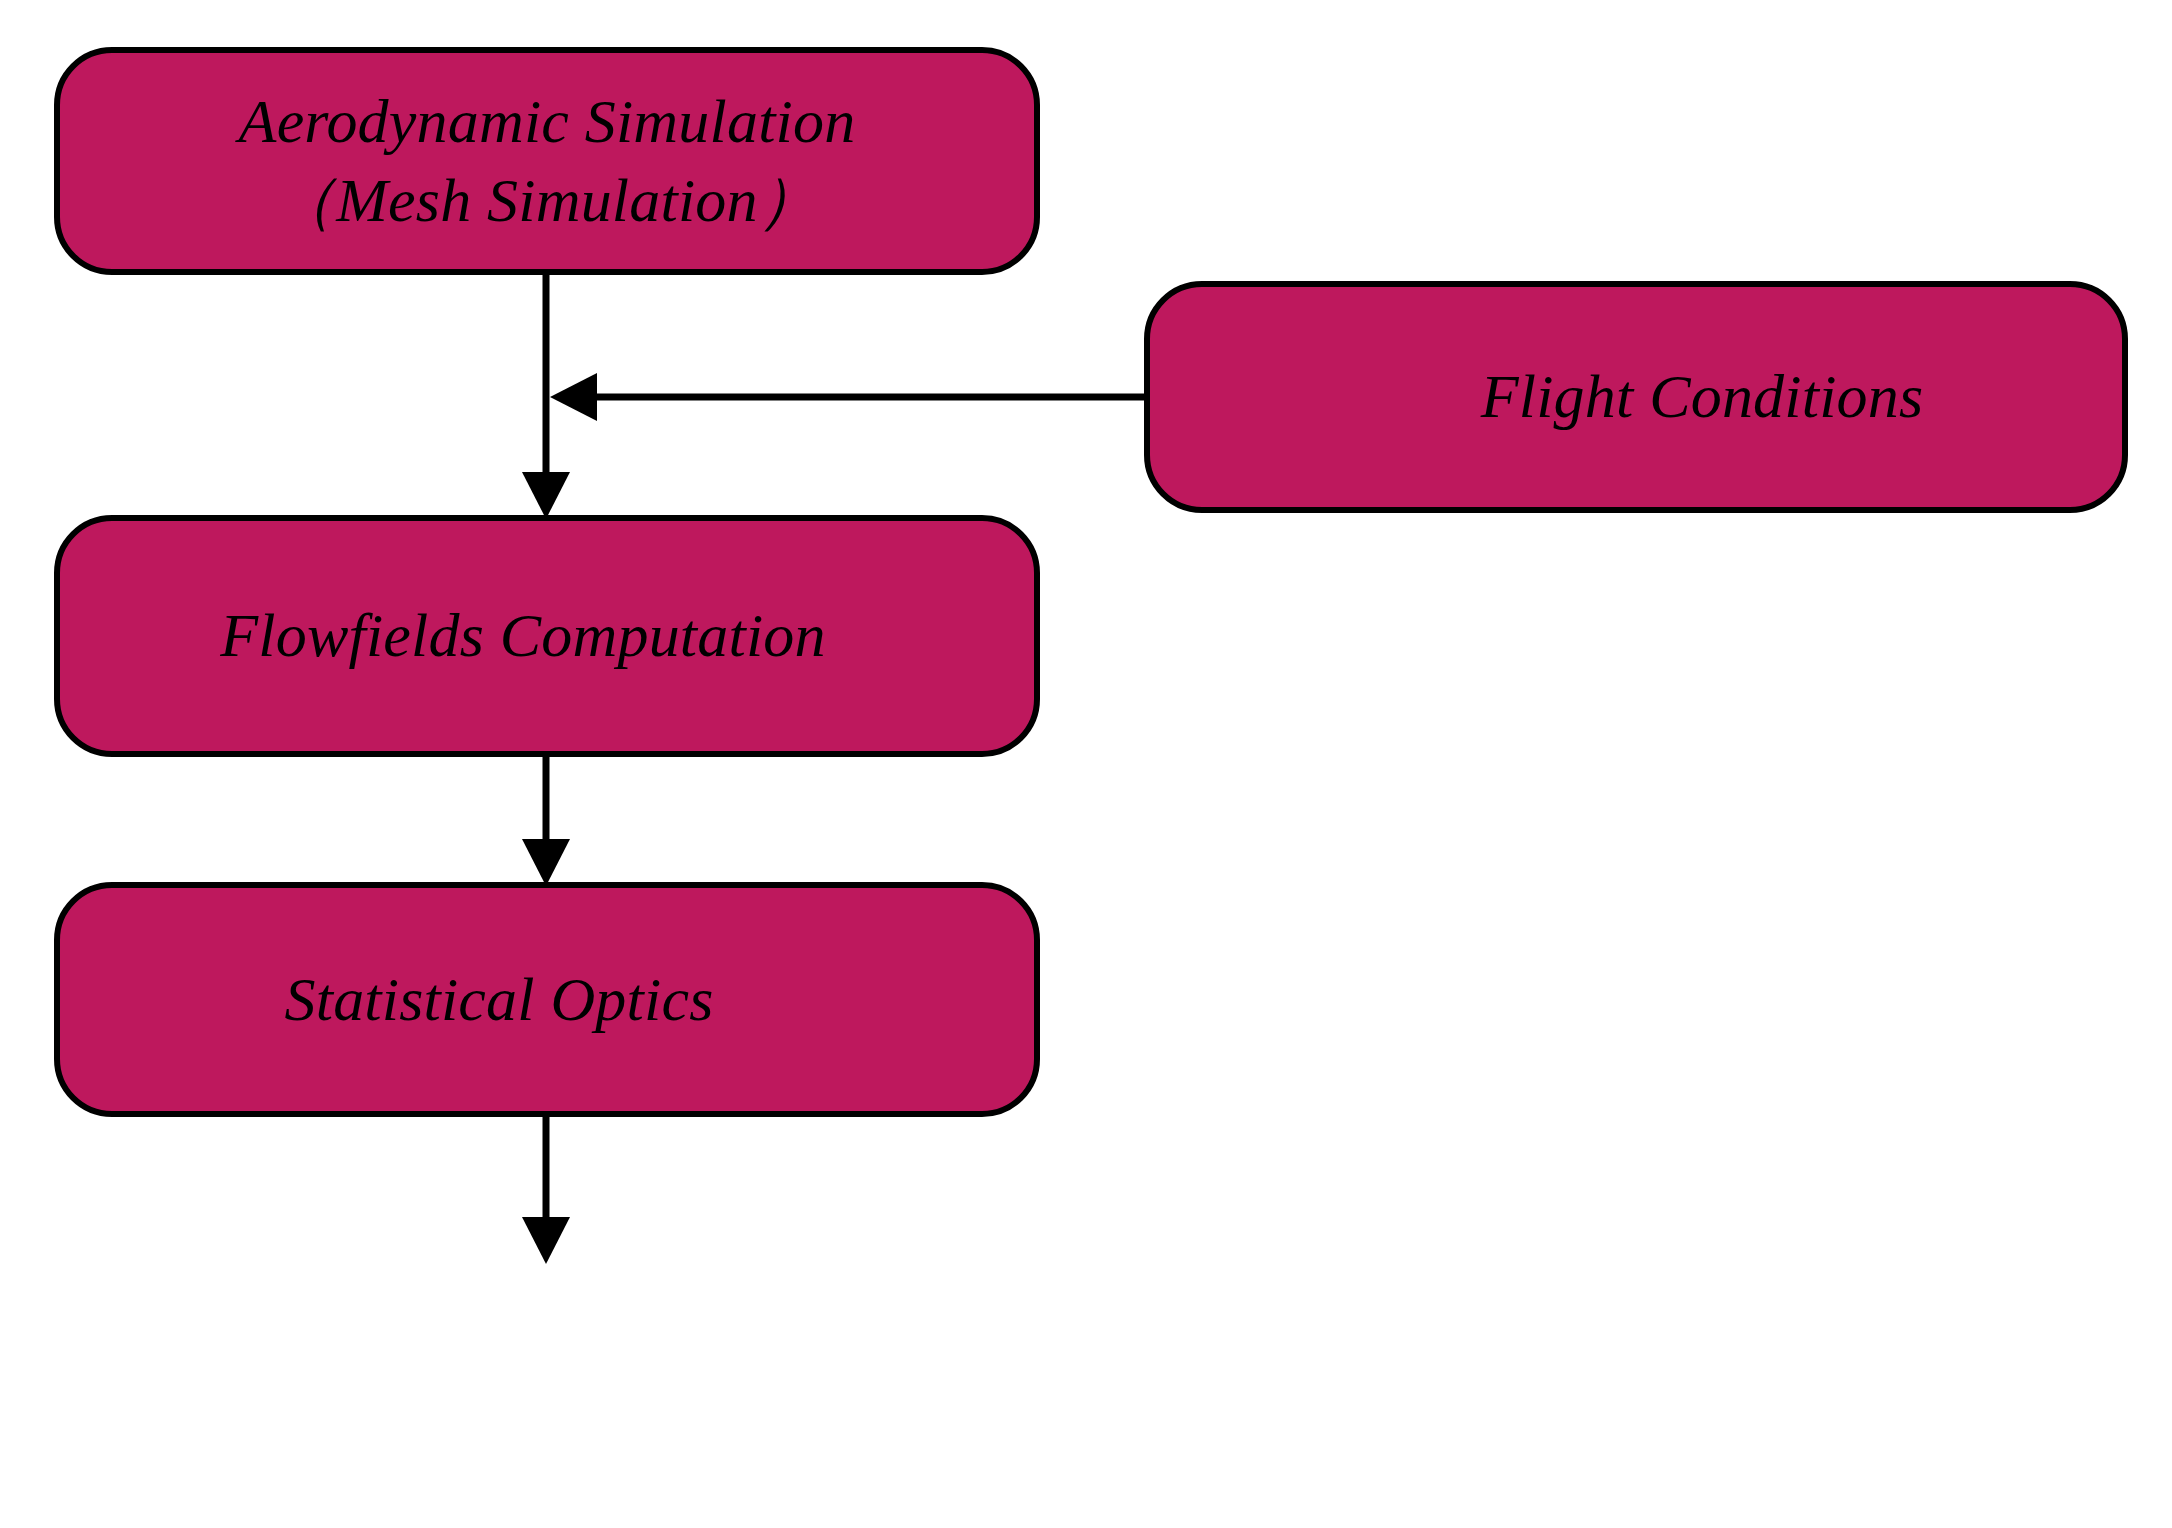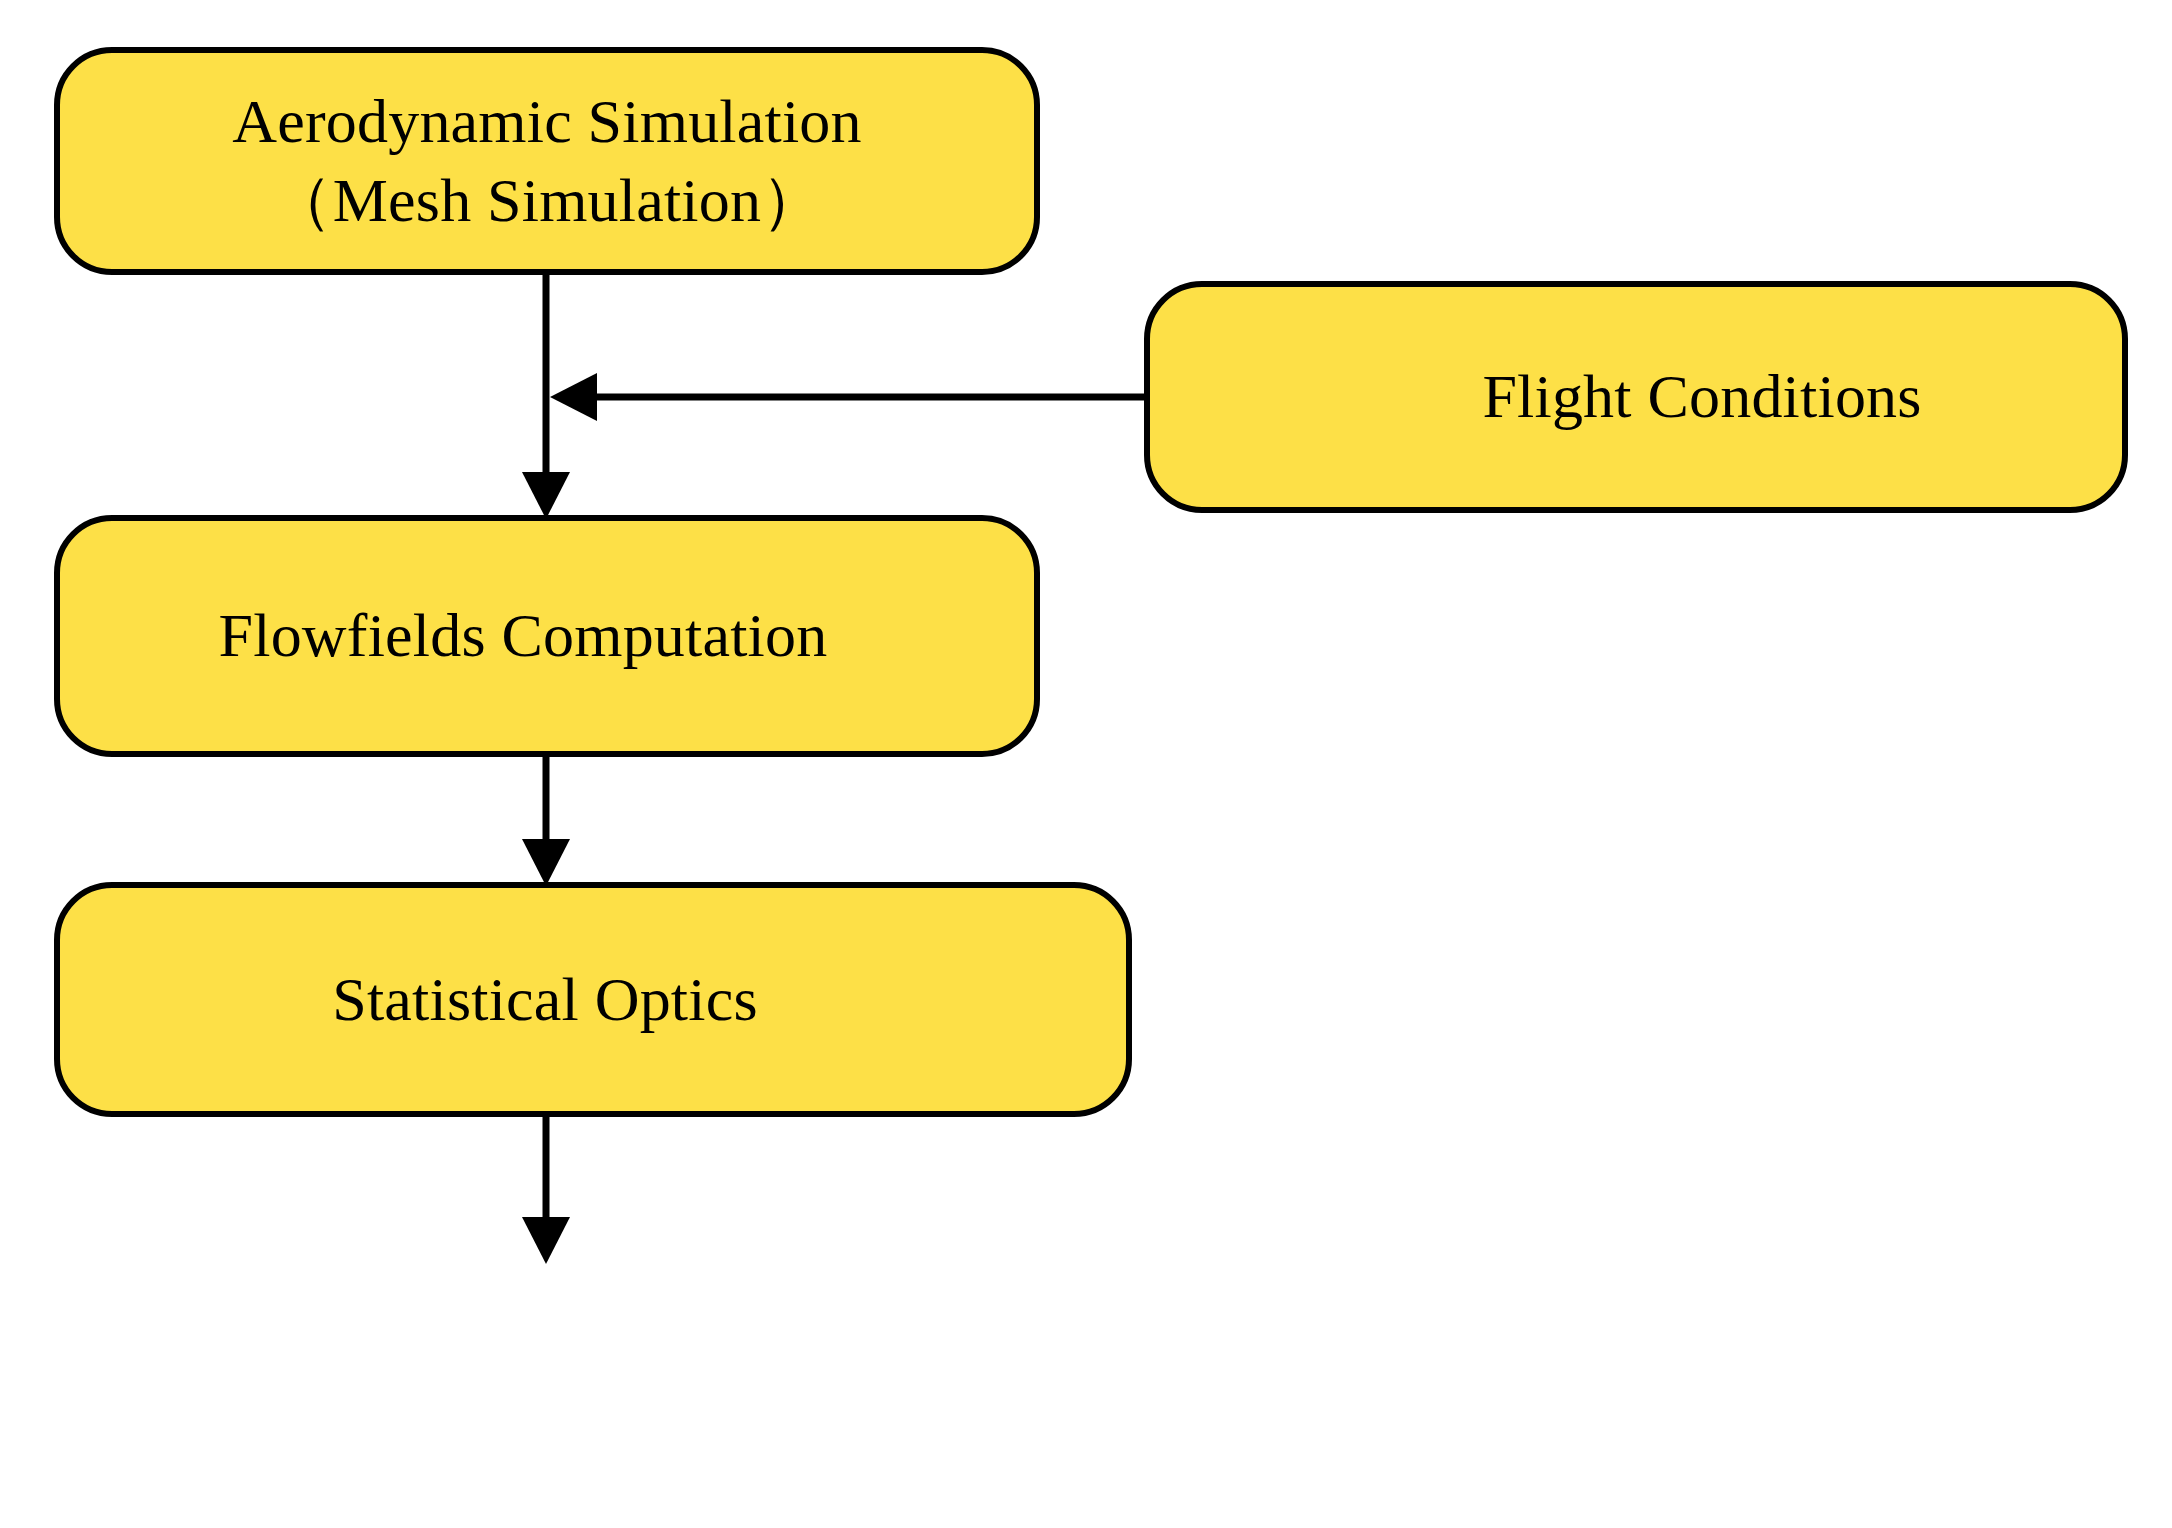--- a/index.html
+++ b/index.html
@@ -23,44 +23,45 @@
     left: 0;
     top: 0;
     width: 2172px;
     height: 1528px;
   }
   .node-box {
     position: absolute;
     box-sizing: border-box;
     border: 6px solid #000000;
     border-radius: 58px;
-    background: #fde047;
+    background: #be185d;
     display: flex;
     flex-direction: column;
     align-items: center;
     justify-content: center;
     color: #000000;
     line-height: 1.28;
     text-align: center;
     white-space: nowrap;
+    font-style: italic;
   }
   .node-label {
     display: block;
     font-size: 62px;
     letter-spacing: 0.2px;
   }
   
   #node-aero {
     left: 54px;  top: 47px;  width: 986px;  height: 228px;
   }
   #node-flow {
     left: 54px;  top: 515px; width: 986px;  height: 242px;
   }
   #node-stat {
-    left: 54px;  top: 882px; width: 1078px;  height: 235px;
+    left: 54px;  top: 882px; width: 986px;  height: 235px;
   }
   #node-wave {
     left: 54px;  top: 1260px; width: 986px; height: 235px;
   }
   
   #node-flight {
     left: 1144px; top: 281px; width: 984px; height: 232px;
   }
   
   #node-aero .node-label        { text-align: center; }

